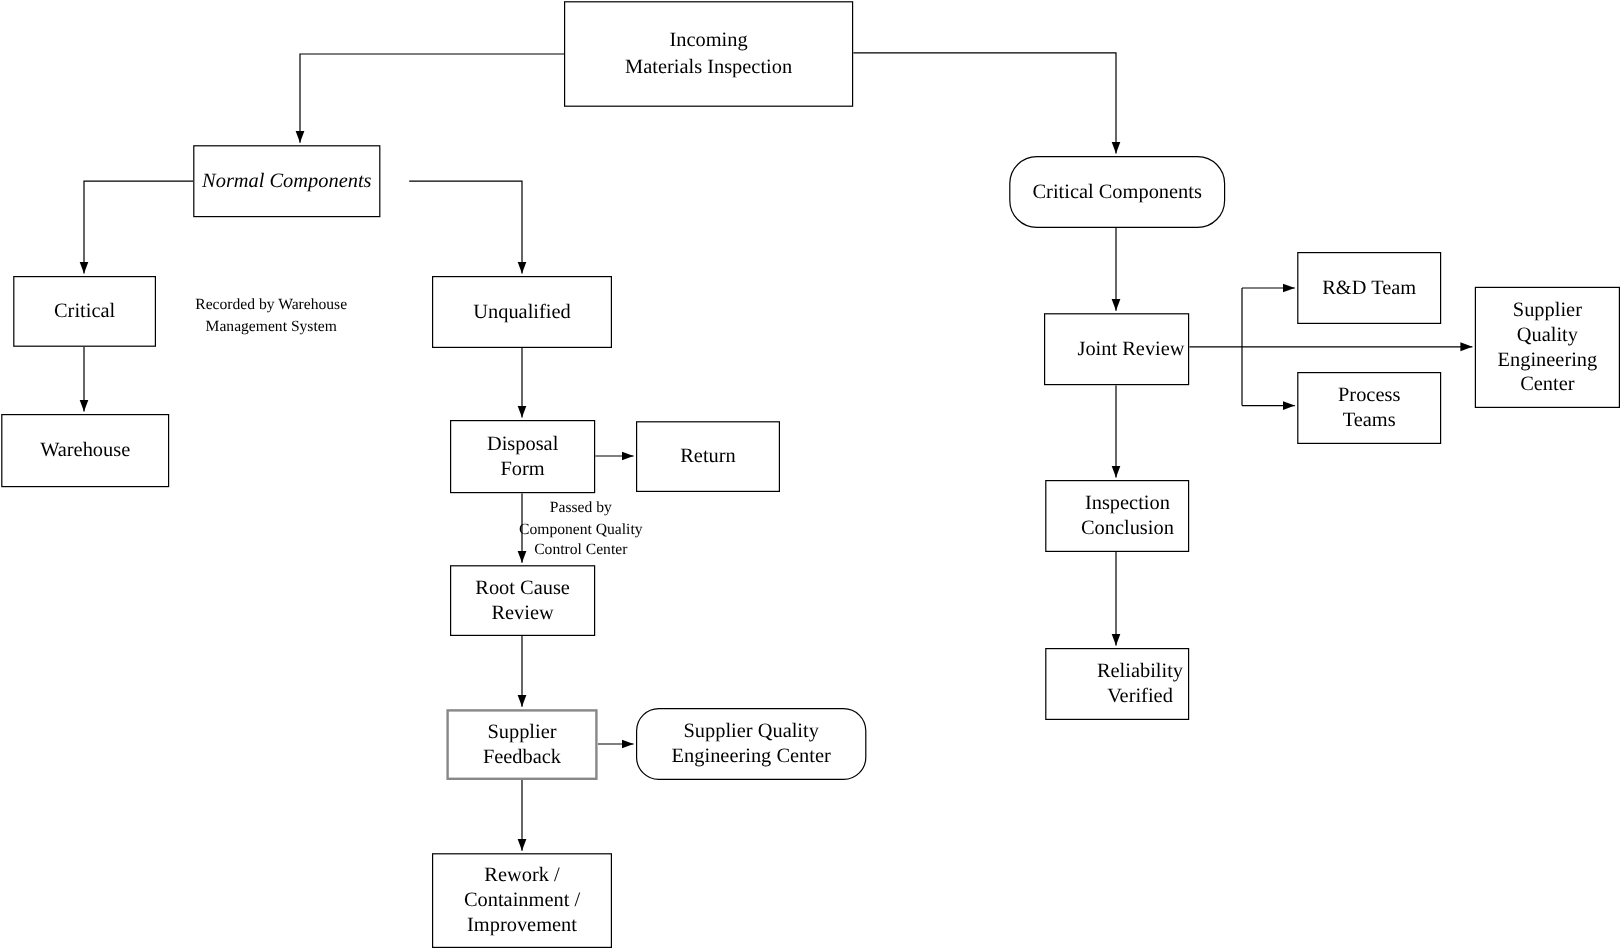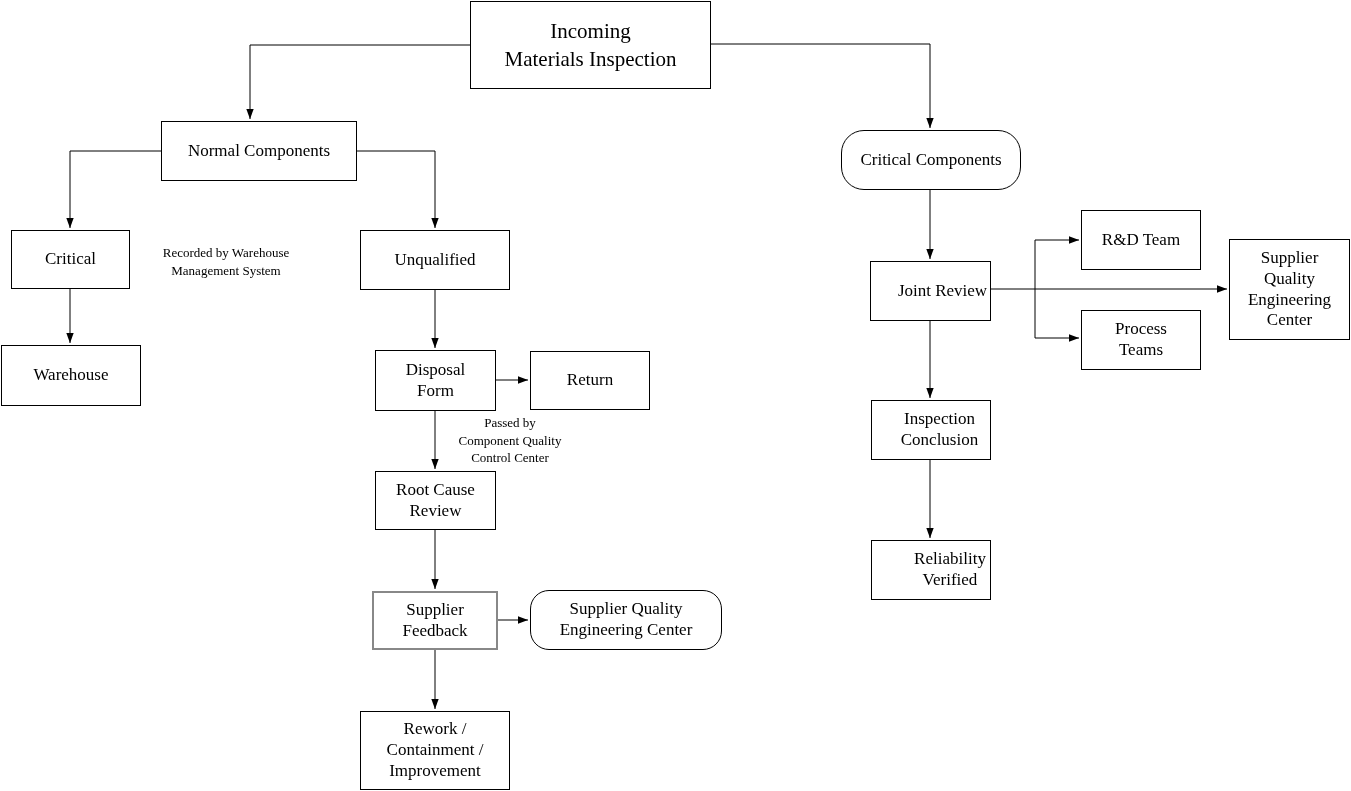--- a/index.html
+++ b/index.html
@@ -31,21 +31,21 @@
     display: flex;
     align-items: center;
     justify-content: center;
     text-align: center;
     color: #000000;
     font-size: 17px;
     line-height: 1.22;
     white-space: pre-line;
   }
   .node.title {
-    font-size: 21px;
+    font-size: 17px;
     line-height: 1.35;
   }
   .node.highlight {
     border: 2px solid #888888;
   }
   .annotation {
     position: absolute;
     transform: translate(-50%, -50%);
     text-align: center;
     color: #000000;
@@ -81,21 +81,21 @@
         <polyline points="1035,240 1035,338" fill="none" stroke="#000000" stroke-width="1"></polyline>
         <polyline points="1035,240 1079,240" fill="none" stroke="#000000" stroke-width="1" marker-end="url(#arrowhead)"></polyline>
         <polyline points="1035,338 1079,338" fill="none" stroke="#000000" stroke-width="1" marker-end="url(#arrowhead)"></polyline>
         <polyline points="930,321 930,398" fill="none" stroke="#000000" stroke-width="1" marker-end="url(#arrowhead)"></polyline>
         <polyline points="930,460 930,538" fill="none" stroke="#000000" stroke-width="1" marker-end="url(#arrowhead)"></polyline>
       </g>
   </svg>
   <div id="nodes">
       <div class="node title" style="left: 470px; top: 1px; width: 241px; height: 88px;"><span>Incoming
 Materials Inspection</span></div>
-      <div class="node" style="left: 161px; top: 121px; width: 196px; height: 60px;"><span>Normal Components</span></div>
+      <div class="node" style="left: 161px; top: 121px; width: 156px; height: 60px; font-style: italic;"><span>Normal Components</span></div>
       <div class="node" style="left: 841px; top: 130px; width: 180px; height: 60px; border-radius: 23px;"><span>Critical Components</span></div>
       <div class="node" style="left: 11px; top: 230px; width: 119px; height: 59px;"><span>Critical</span></div>
       <div class="node" style="left: 360px; top: 230px; width: 150px; height: 60px;"><span>Unqualified</span></div>
       <div class="node" style="left: 1px; top: 345px; width: 140px; height: 61px;"><span>Warehouse</span></div>
       <div class="node" style="left: 375px; top: 350px; width: 121px; height: 61px;"><span>Disposal
 Form</span></div>
       <div class="node" style="left: 530px; top: 351px; width: 120px; height: 59px;"><span>Return</span></div>
       <div class="node" style="left: 375px; top: 471px; width: 121px; height: 59px;"><span>Root Cause
 Review</span></div>
       <div class="node highlight" style="left: 372px; top: 591px; width: 126px; height: 59px;"><span>Supplier
@@ -114,17 +114,17 @@
 Engineering
 Center</span></div>
       <div class="node" style="left: 871px; top: 400px; width: 120px; height: 60px; padding-left: 17px;"><span>Inspection
 Conclusion</span></div>
       <div class="node" style="left: 871px; top: 540px; width: 120px; height: 60px; padding-left: 38px;"><span>Reliability
 Verified</span></div>
     </div>
   <div id="annotations">
       <div class="annotation" style="left: 226px; top: 262px;">Recorded by Warehouse
 Management System</div>
-      <div class="annotation" style="left: 510px; top: 440px; text-align: center;">Passed by
+      <div class="annotation" style="left: 484px; top: 440px; text-align: center;">Passed by
 Component Quality
 Control Center</div>
     </div>
 </div>
 
 </body></html>

